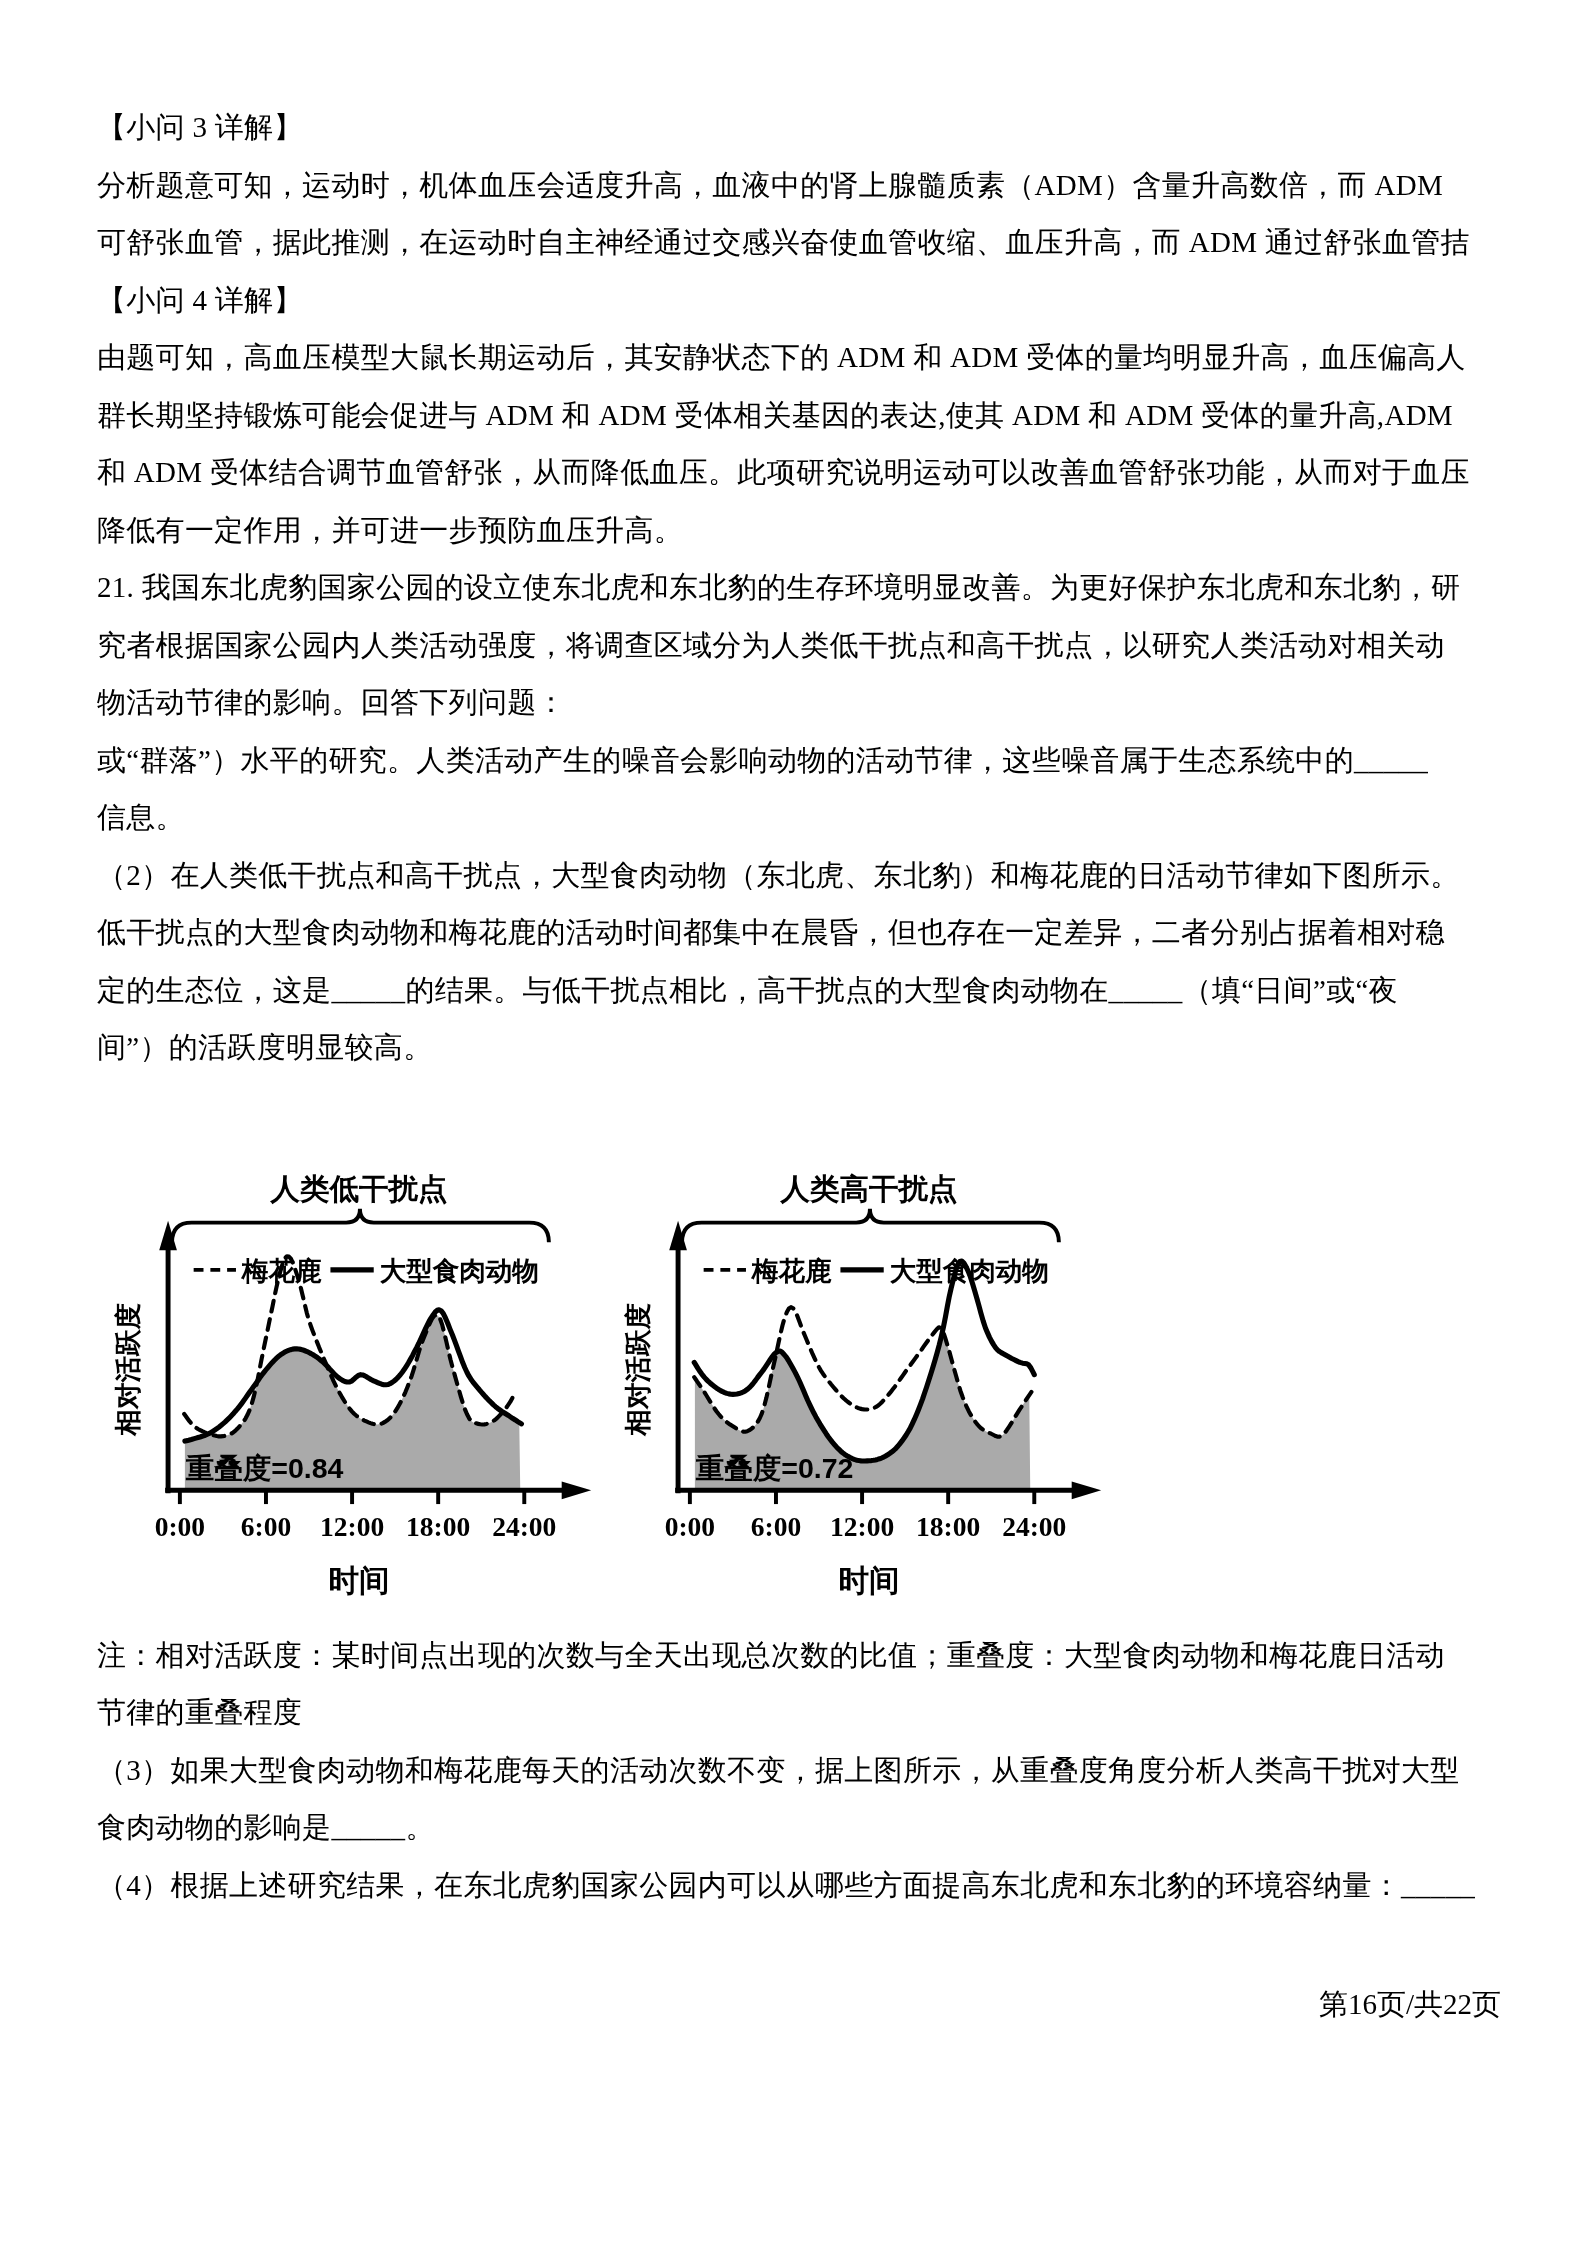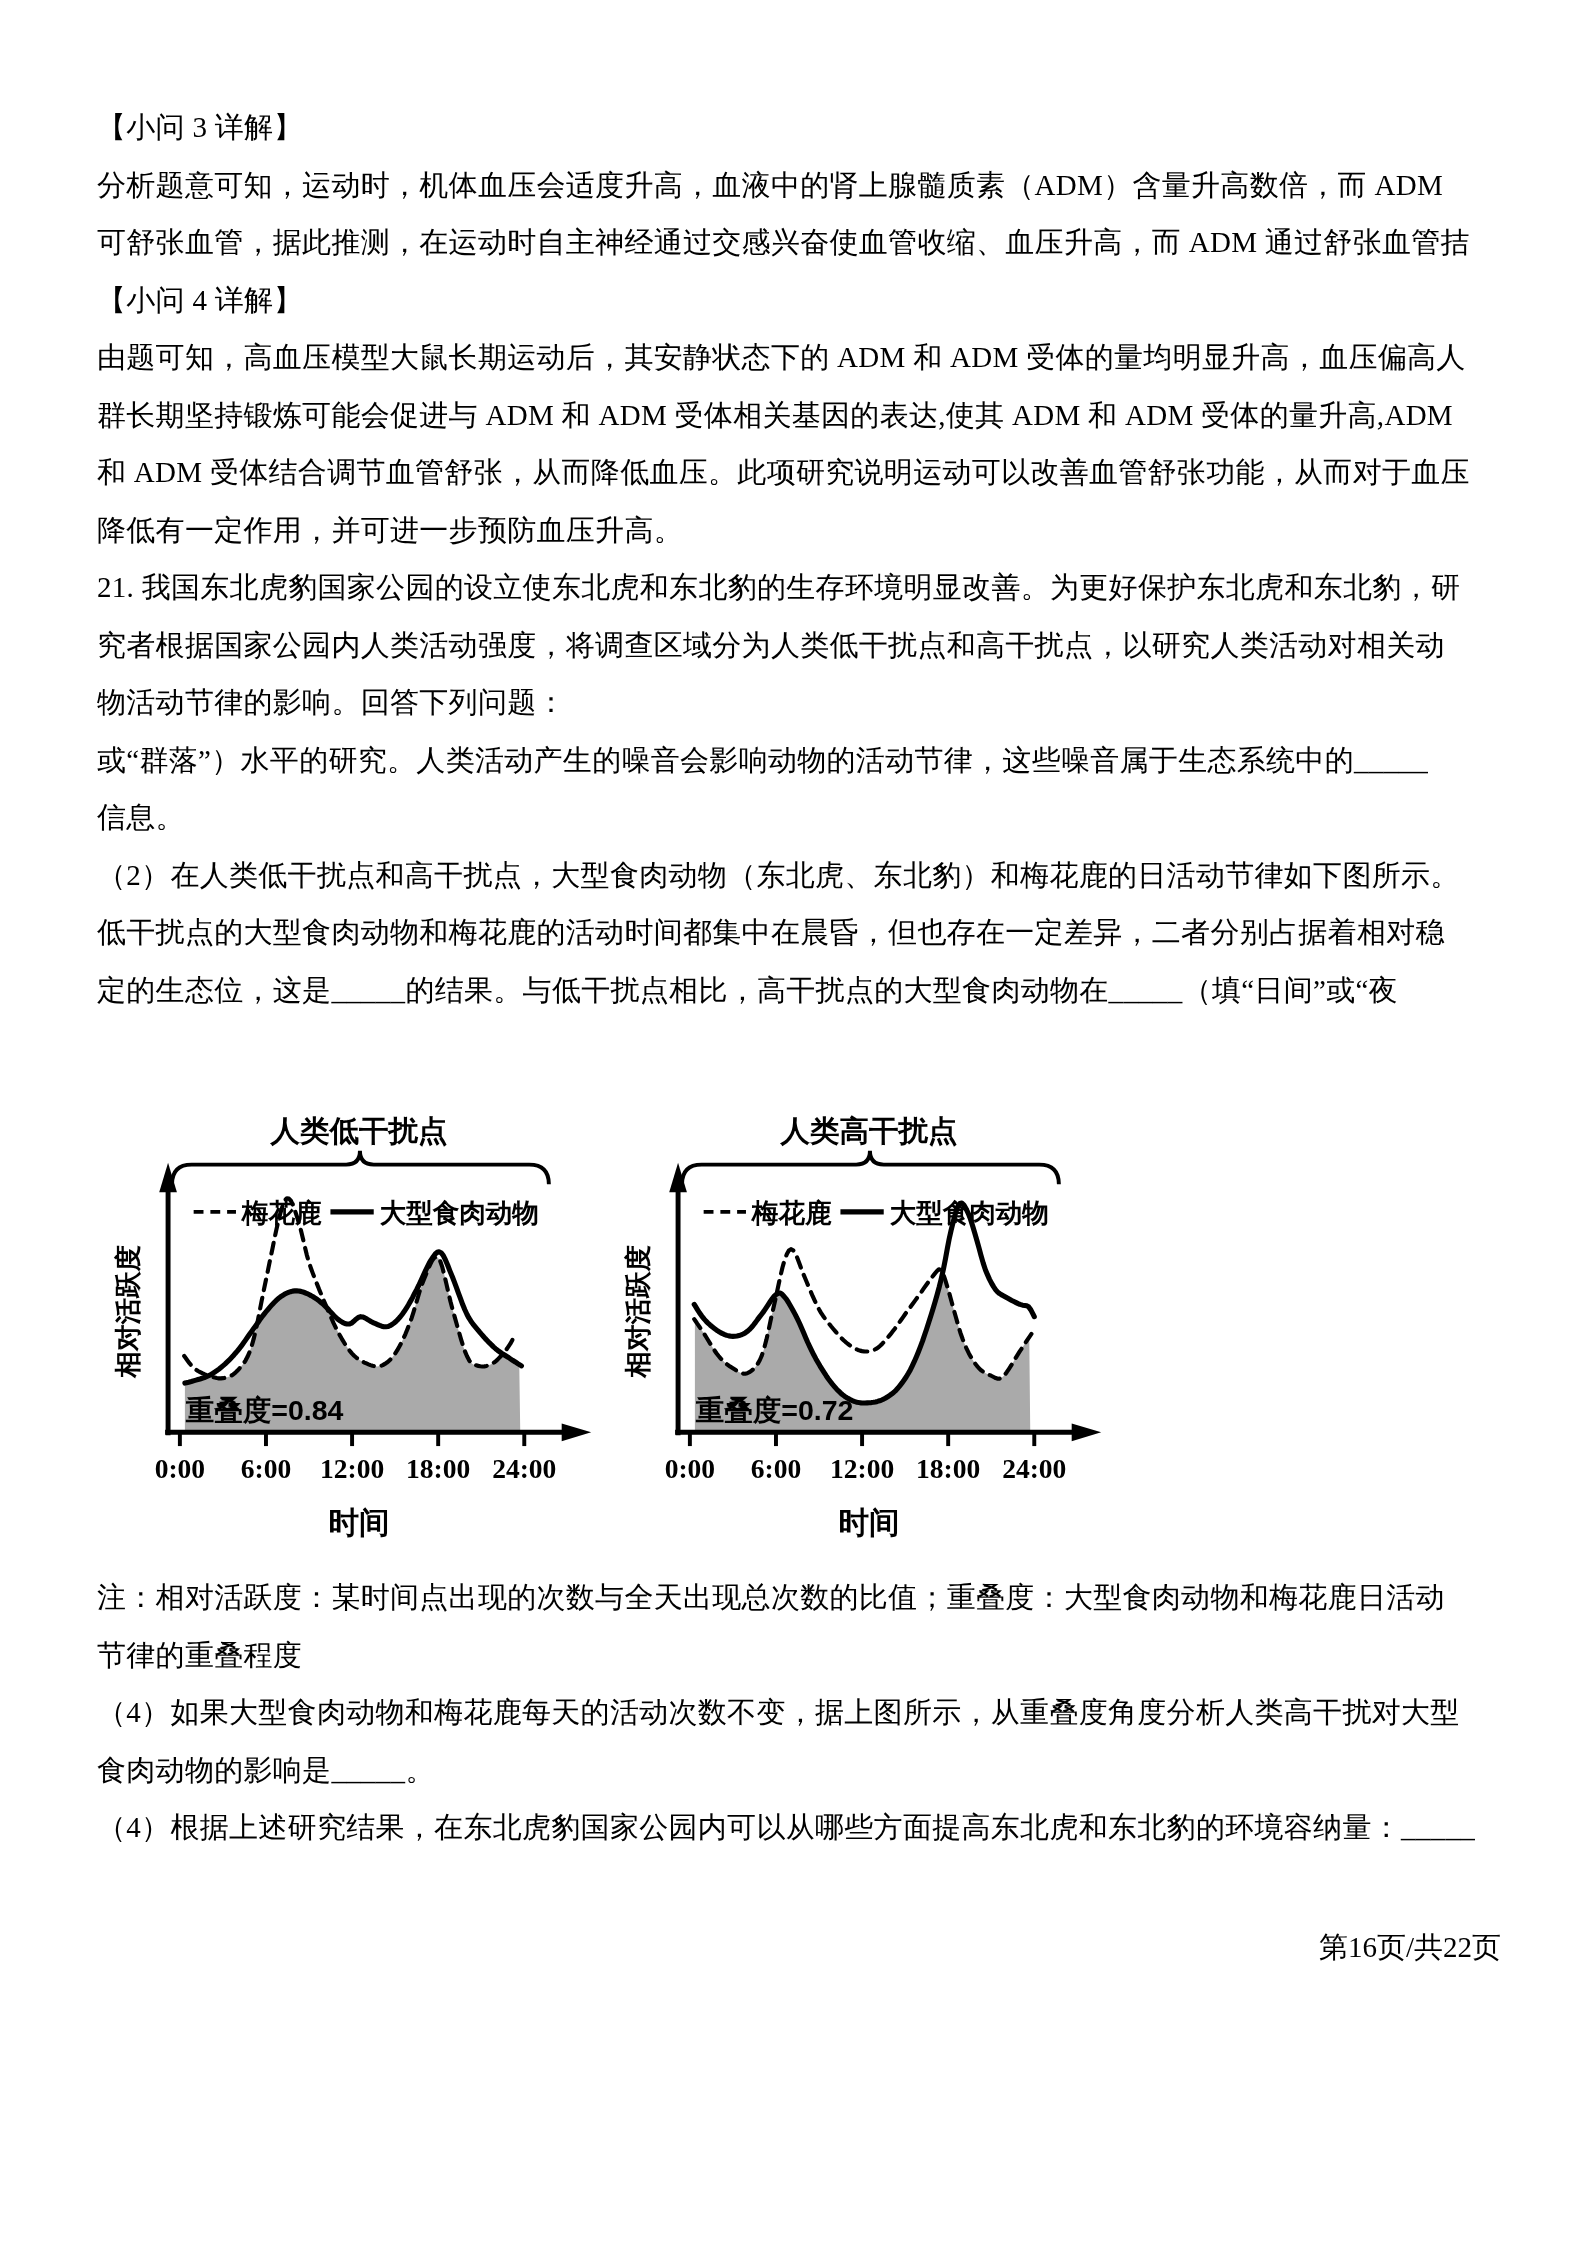--- a/index.html
+++ b/index.html
@@ -57,20 +57,21 @@
 
   <div>
     <div class="tline">或“群落”）水平的研究。人类活动产生的噪音会影响动物的活动节律，这些噪音属于生态系统中的_____</div>
     <div class="tline">信息。</div>
   </div>
 
   <div>
     <div class="tline">（2）在人类低干扰点和高干扰点，大型食肉动物（东北虎、东北豹）和梅花鹿的日活动节律如下图所示。</div>
     <div class="tline">低干扰点的大型食肉动物和梅花鹿的活动时间都集中在晨昏，但也存在一定差异，二者分别占据着相对稳</div>
     <div class="tline">定的生态位，这是_____的结果。与低干扰点相比，高干扰点的大型食肉动物在_____（填“日间”或“夜</div>
+    <div class="tline">间”）的活跃度明显较高。</div>
   </div>
 
   <div class="charts-row">
 
     
     <div class="chart">
       <svg width="492" height="447" viewBox="0 0 500 447">
         <text class="ct tt" x="252" y="34">人类低干扰点</text>
         <path class="brace" d="M62,78 Q62,58 82,58 L239,58 Q253,58 253,44 Q253,58 267,58 L425,58 Q445,58 445,78"></path>
         <g>
@@ -136,21 +137,21 @@
       </svg>
     </div>
   </div>
 
   <div>
     <div class="tline">注：相对活跃度：某时间点出现的次数与全天出现总次数的比值；重叠度：大型食肉动物和梅花鹿日活动</div>
     <div class="tline">节律的重叠程度</div>
   </div>
 
   <div>
-    <div class="tline">（4）如果大型食肉动物和梅花鹿每天的活动次数不变，据上图所示，从重叠度角度分析人类高干扰对大型</div>
+    <div class="tline">（3）如果大型食肉动物和梅花鹿每天的活动次数不变，据上图所示，从重叠度角度分析人类高干扰对大型</div>
     <div class="tline">食肉动物的影响是_____。</div>
   </div>
 
   <div>
     <div class="tline">（4）根据上述研究结果，在东北虎豹国家公园内可以从哪些方面提高东北虎和东北豹的环境容纳量：_____</div>
   </div>
 
   <div class="footer">第16页/共22页</div>
 </div>
 

